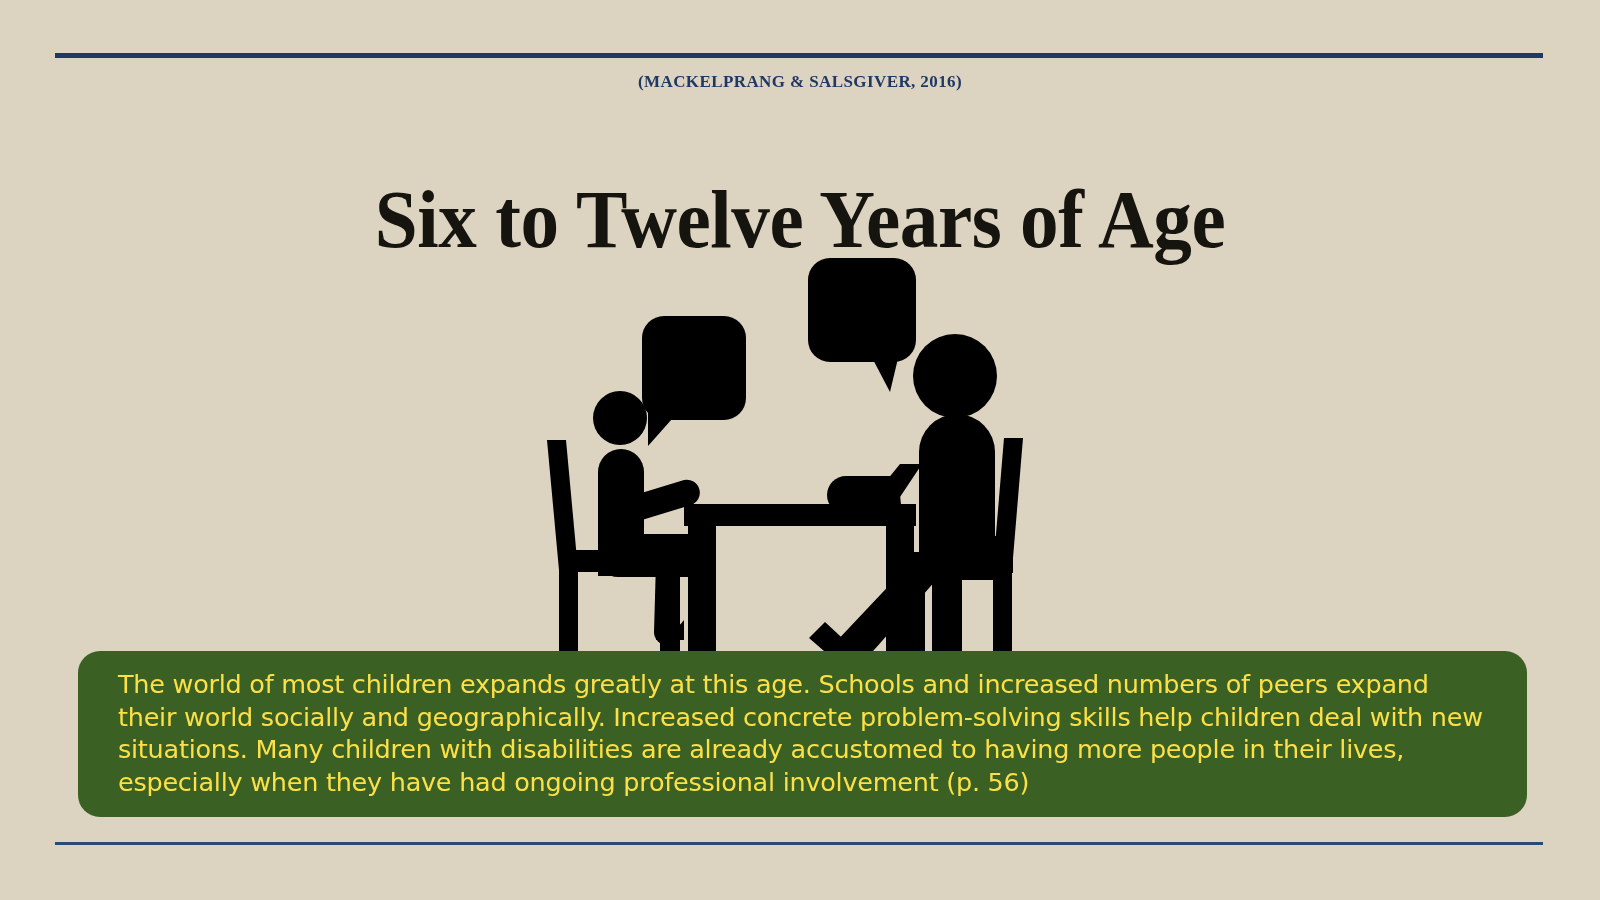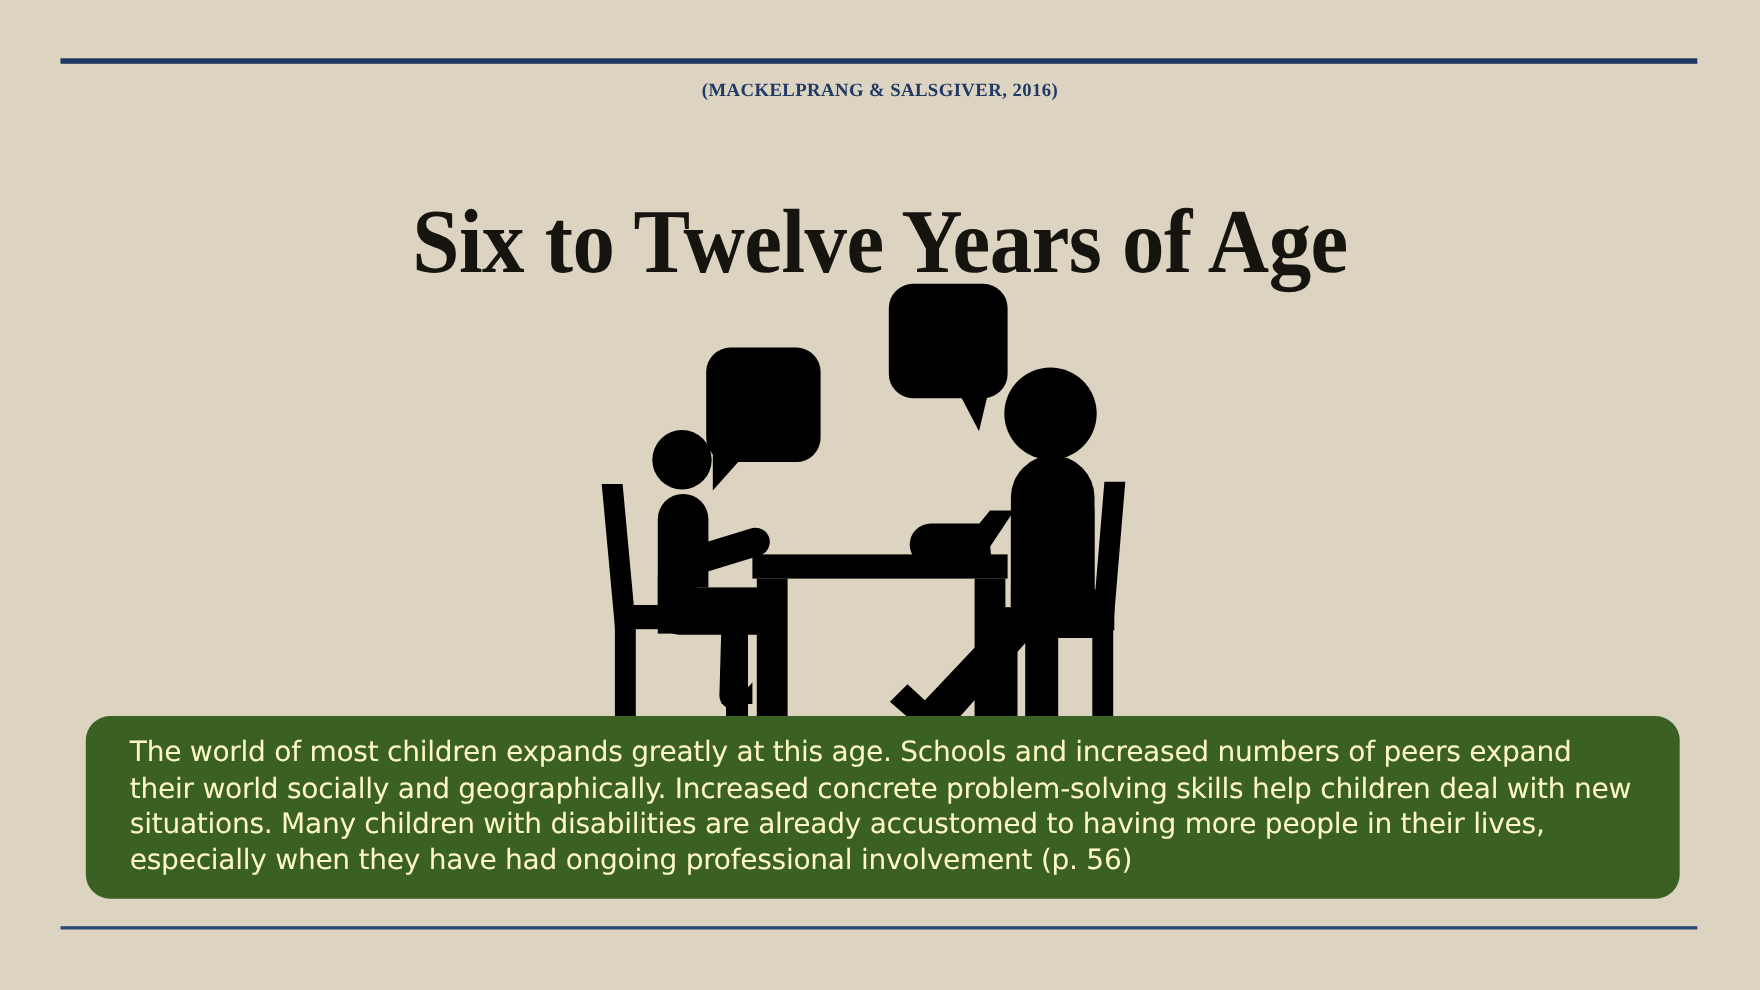--- a/index.html
+++ b/index.html
@@ -96,21 +96,21 @@
     height: 166px;
     background: #3a6123;
     border-radius: 22px;
     box-sizing: border-box;
     padding: 17px 36px 14px 40px;
   }
   .quote-text {
     font-family: "DejaVu Sans", sans-serif;
     font-size: 25.5px;
     line-height: 32.5px;
-    color: #fef9c3;
+    color: #fde047;
     letter-spacing: -0.25px;
     margin: 0;
     text-align: left;
   }
 </style>
 </head>
 <body>
 
 <div class="slide">
 

